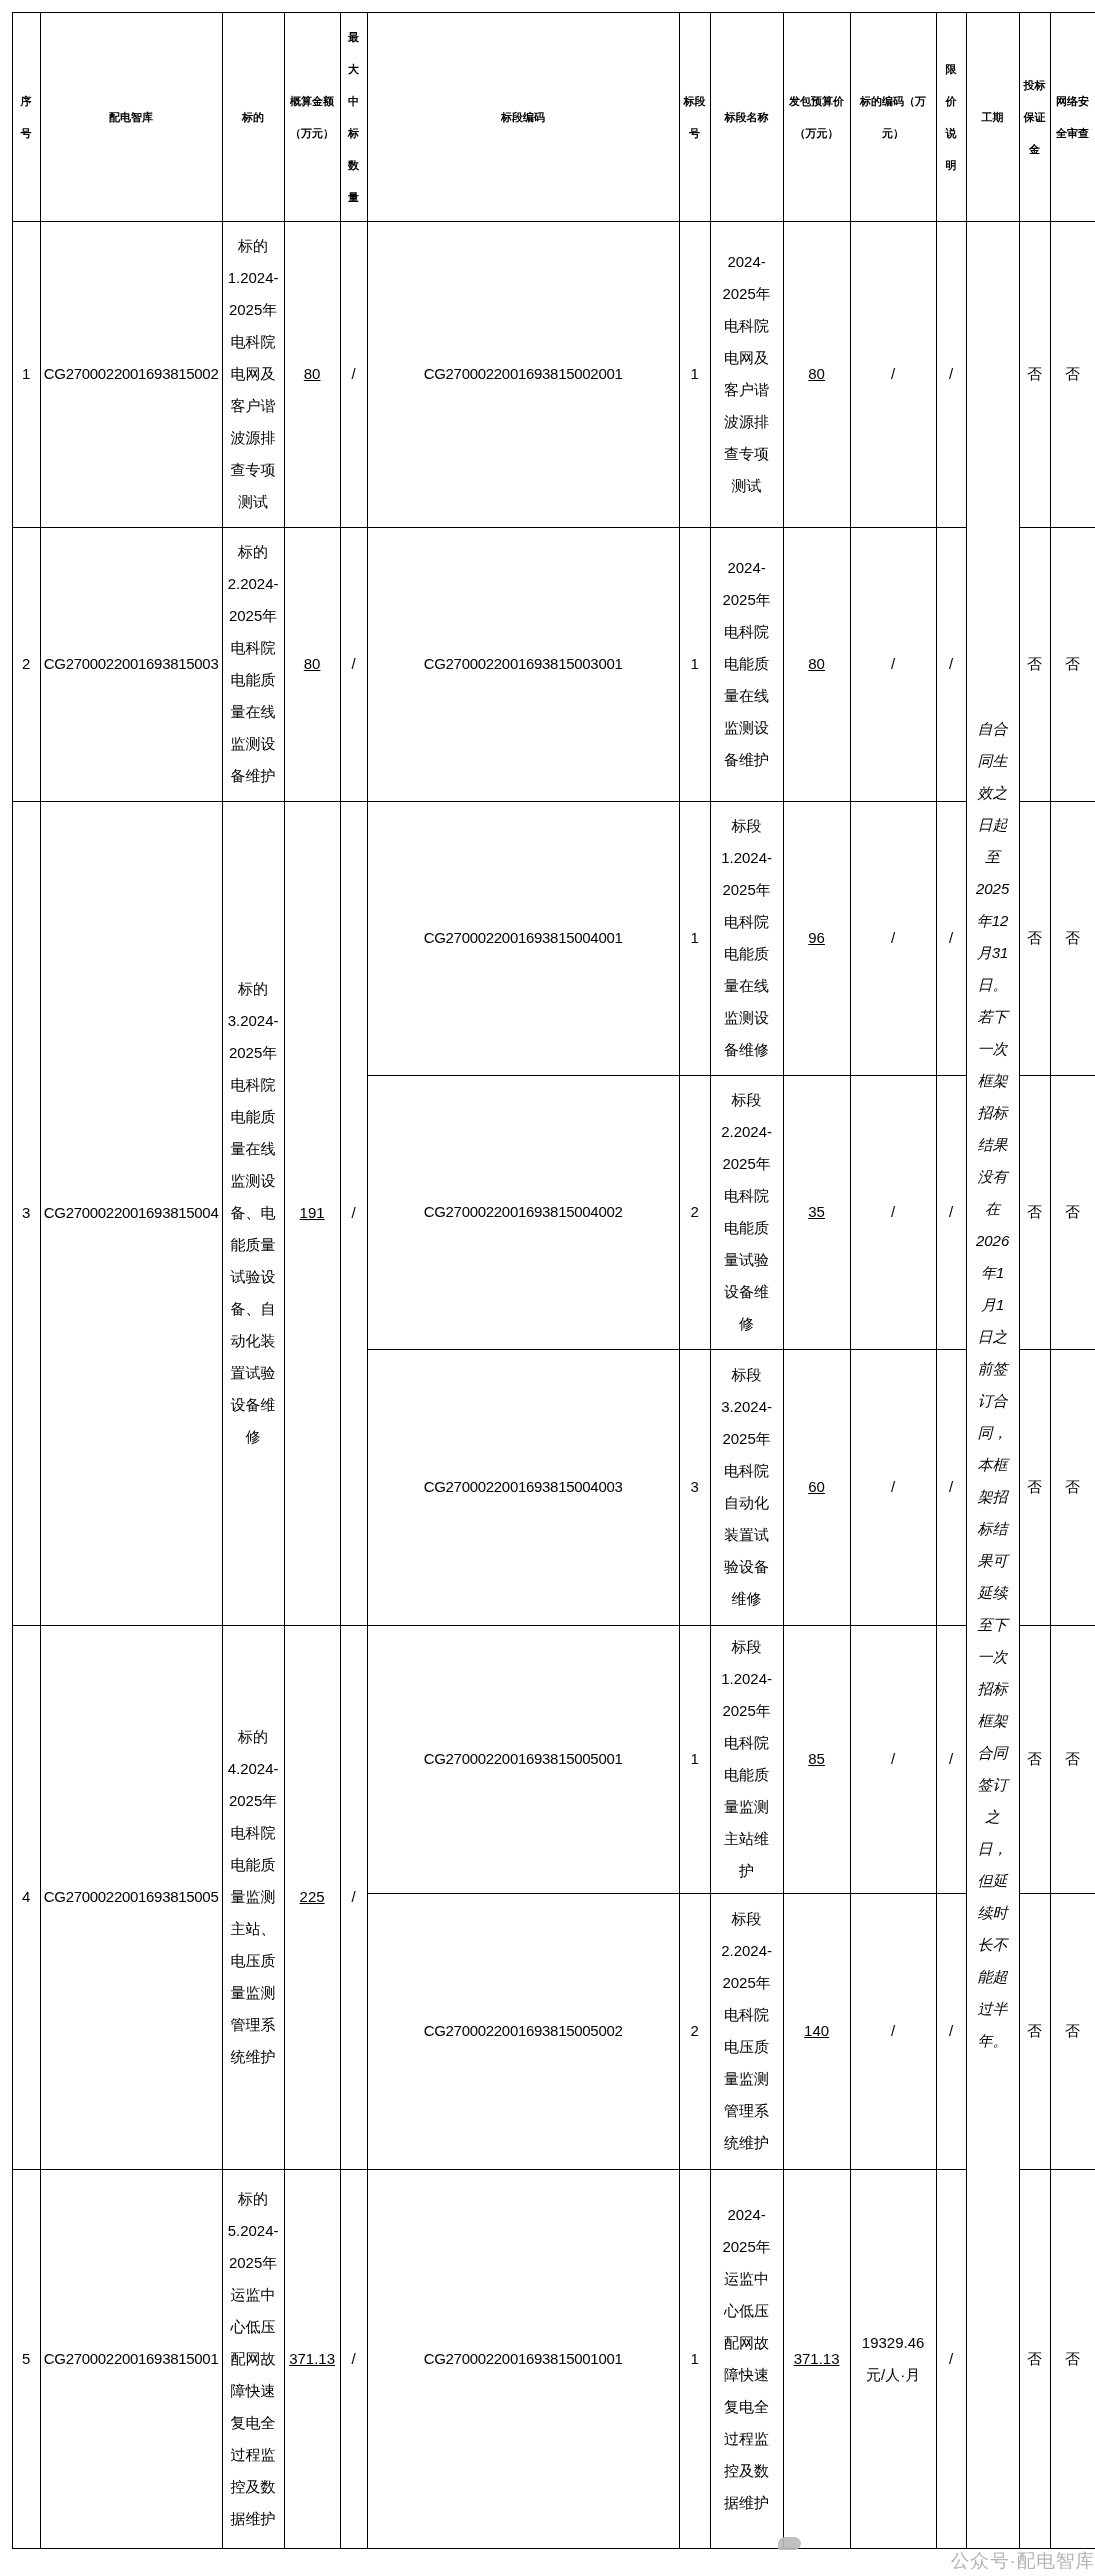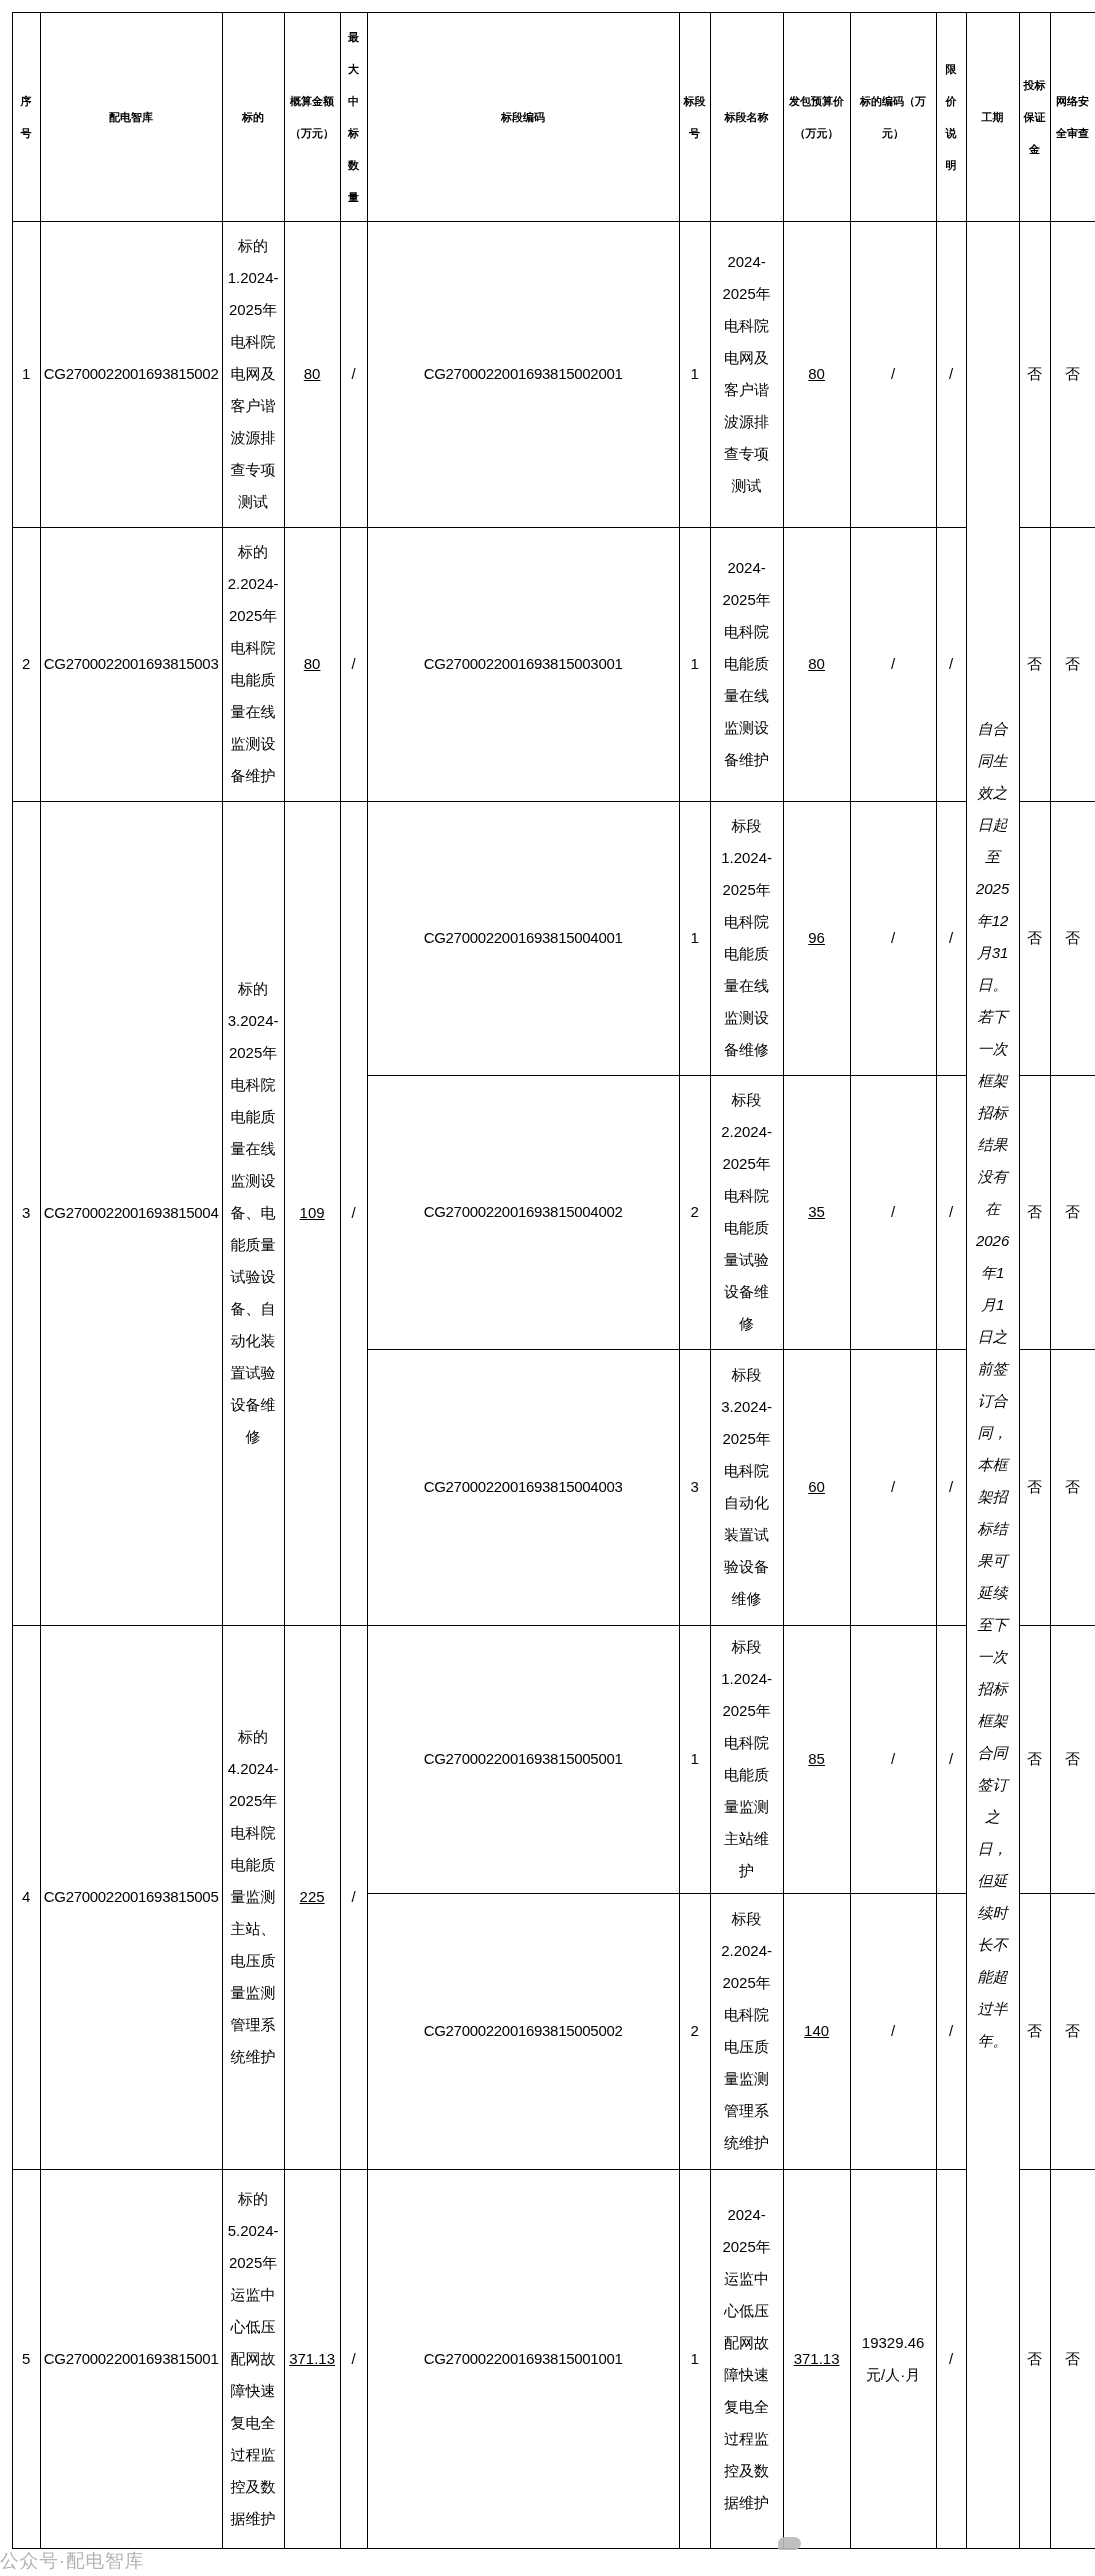--- a/index.html
+++ b/index.html
@@ -42,21 +42,21 @@
   tr.r1{height:306px;}
   tr.r2{height:274px;}
   tr.r3a{height:274px;}
   tr.r3b{height:274px;}
   tr.r3c{height:276px;}
   tr.r4a{height:268px;}
   tr.r4b{height:276px;}
   tr.r5{height:379px;}
   .watermark{
     position:absolute;left:0;top:2549px;width:1095px;
-    text-align:left;
+    text-align:right;
     color:#b3b3b3;font-size:18.7px;line-height:23px;
     letter-spacing:0.9px;
   }
   .watermark-blob{
     position:absolute;left:778px;top:2537px;width:23px;height:13.4px;
     background:#b9b9b9;border-radius:7.1px 7.1px 7.1px 1.8px;opacity:.9;
   }
 </style>
 </head>
 <body>
@@ -211,21 +211,21 @@
 量在线
 监测设
 备、电
 能质量
 试验设
 备、自
 动化装
 置试验
 设备维
 修</td>
-      <td rowspan="3" class="num">109</td>
+      <td rowspan="3" class="num">191</td>
       <td rowspan="3">/</td>
       <td class="code">CG2700022001693815004001</td>
       <td>1</td>
       <td class="pre">标段
 1.2024-
 2025年
 电科院
 电能质
 量在线
 监测设

